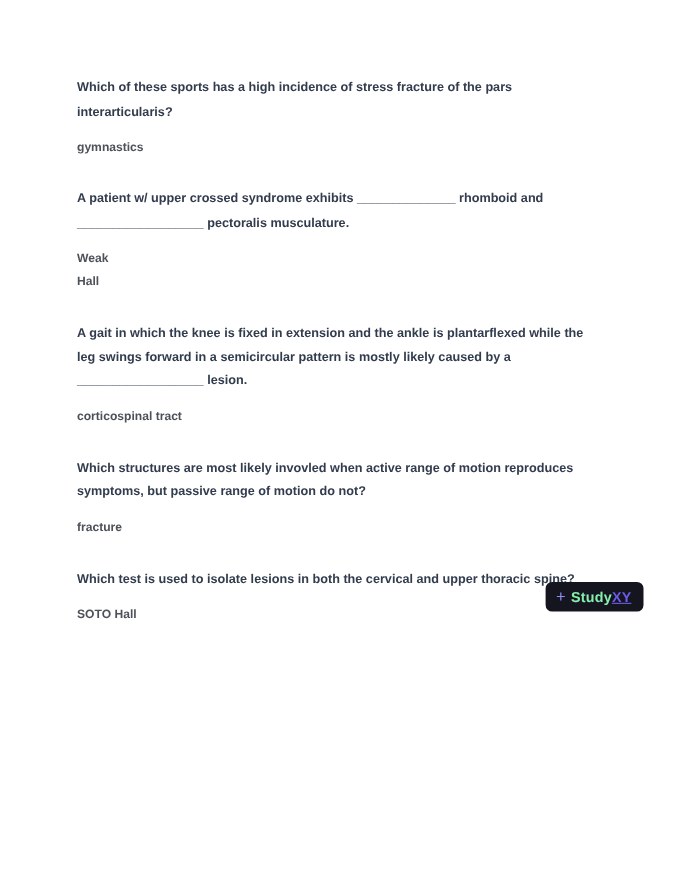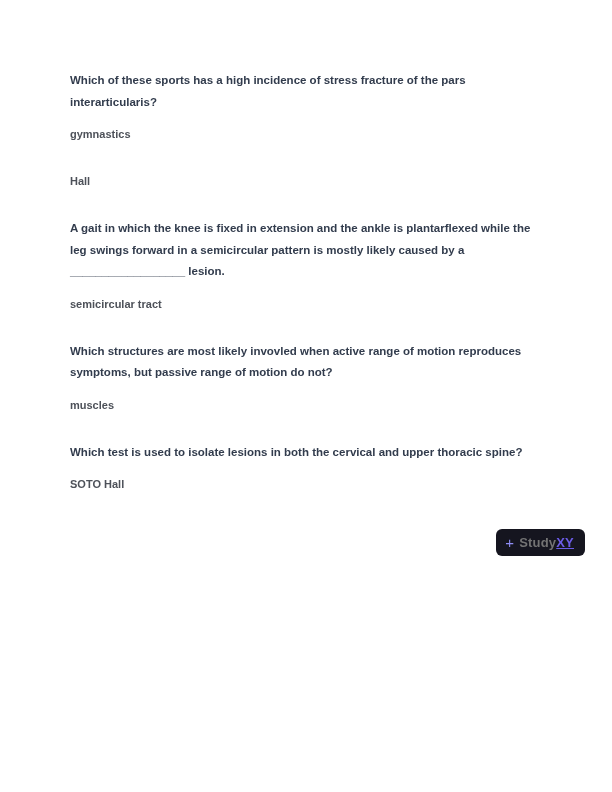--- a/index.html
+++ b/index.html
@@ -46,47 +46,49 @@
     font-size: 15px;
     font-weight: normal;
     line-height: 15px;
   }
   .logo-text {
     font-size: 13px;
     font-weight: bold;
     line-height: 15px;
     letter-spacing: 0.2px;
   }
-  .logo-study { color: #737373; }
+  .logo-study { color: #86efac; }
   .logo-xy { color: #6c5ce7; text-decoration: underline; }
 </style>
 </head>
 <body>
 
 <div class="page">
   <div class="content">
 
     <div class="qa-block">
       <div class="question">Which of these sports has a high incidence of stress fracture of the pars interarticularis?</div>
       <div class="answer">gymnastics</div>
     </div>
 
     <div class="qa-block">
+      <div class="question">A patient w/ upper crossed syndrome exhibits ______________ rhomboid and __________________ pectoralis musculature.</div>
+      <div class="answer">Weak</div>
       <div class="answer">Hall</div>
     </div>
 
     <div class="qa-block">
       <div class="question">A gait in which the knee is fixed in extension and the ankle is plantarflexed while the leg swings forward in a semicircular pattern is mostly likely caused by a __________________ lesion.</div>
-      <div class="answer">semicircular tract</div>
+      <div class="answer">corticospinal tract</div>
     </div>
 
 
     <div class="qa-block">
       <div class="question">Which structures are most likely invovled when active range of motion reproduces symptoms, but passive range of motion do not?</div>
-      <div class="answer">muscles</div>
+      <div class="answer">fracture</div>
     </div>
 
 
     <div class="qa-block">
       <div class="question">Which test is used to isolate lesions in both the cervical and upper thoracic spine?</div>
       <div class="answer">SOTO Hall</div>
     </div>
 
   </div>
 

